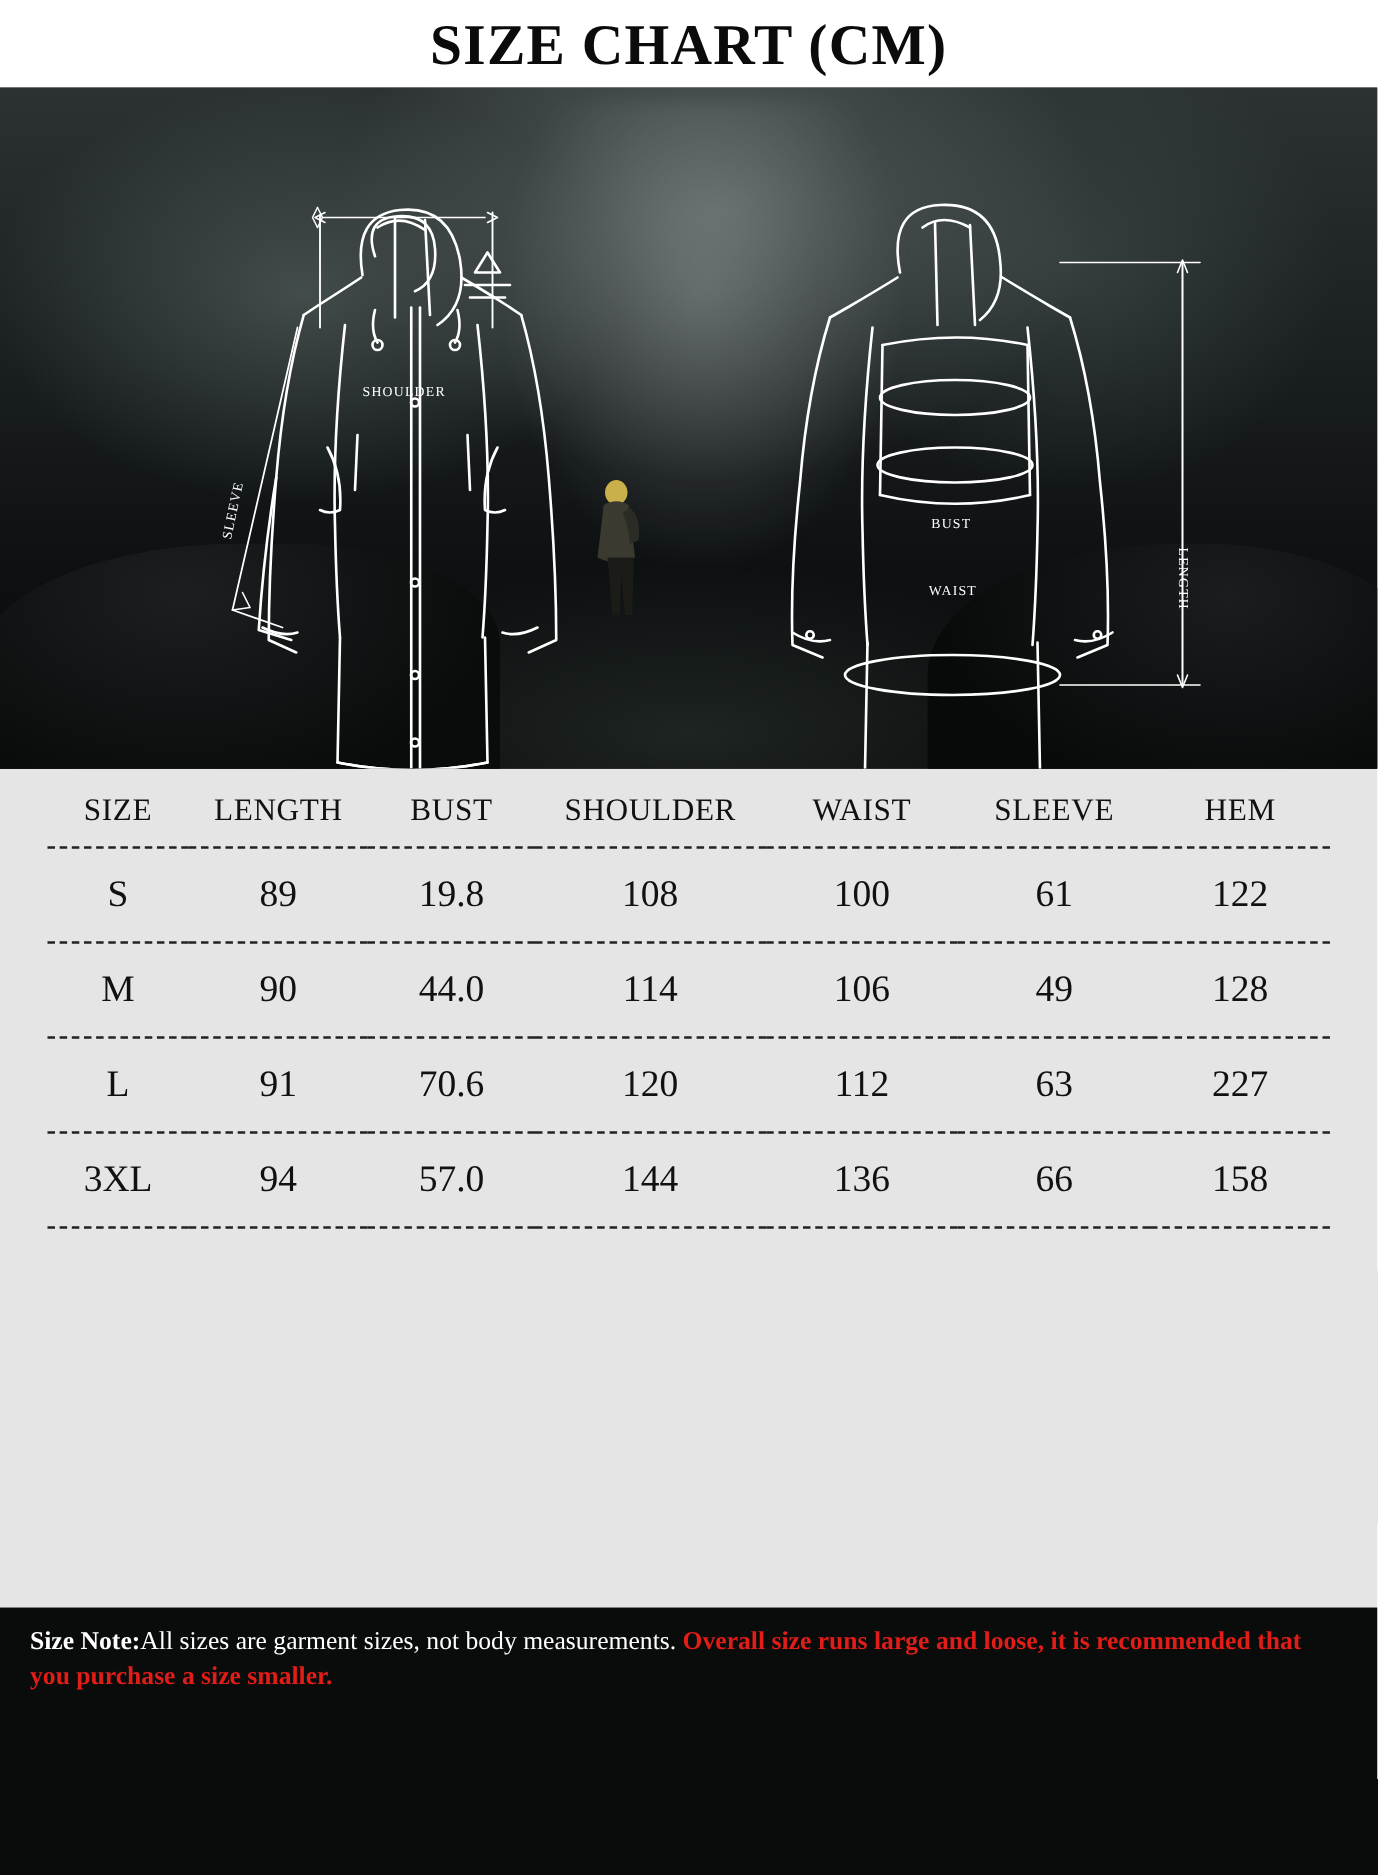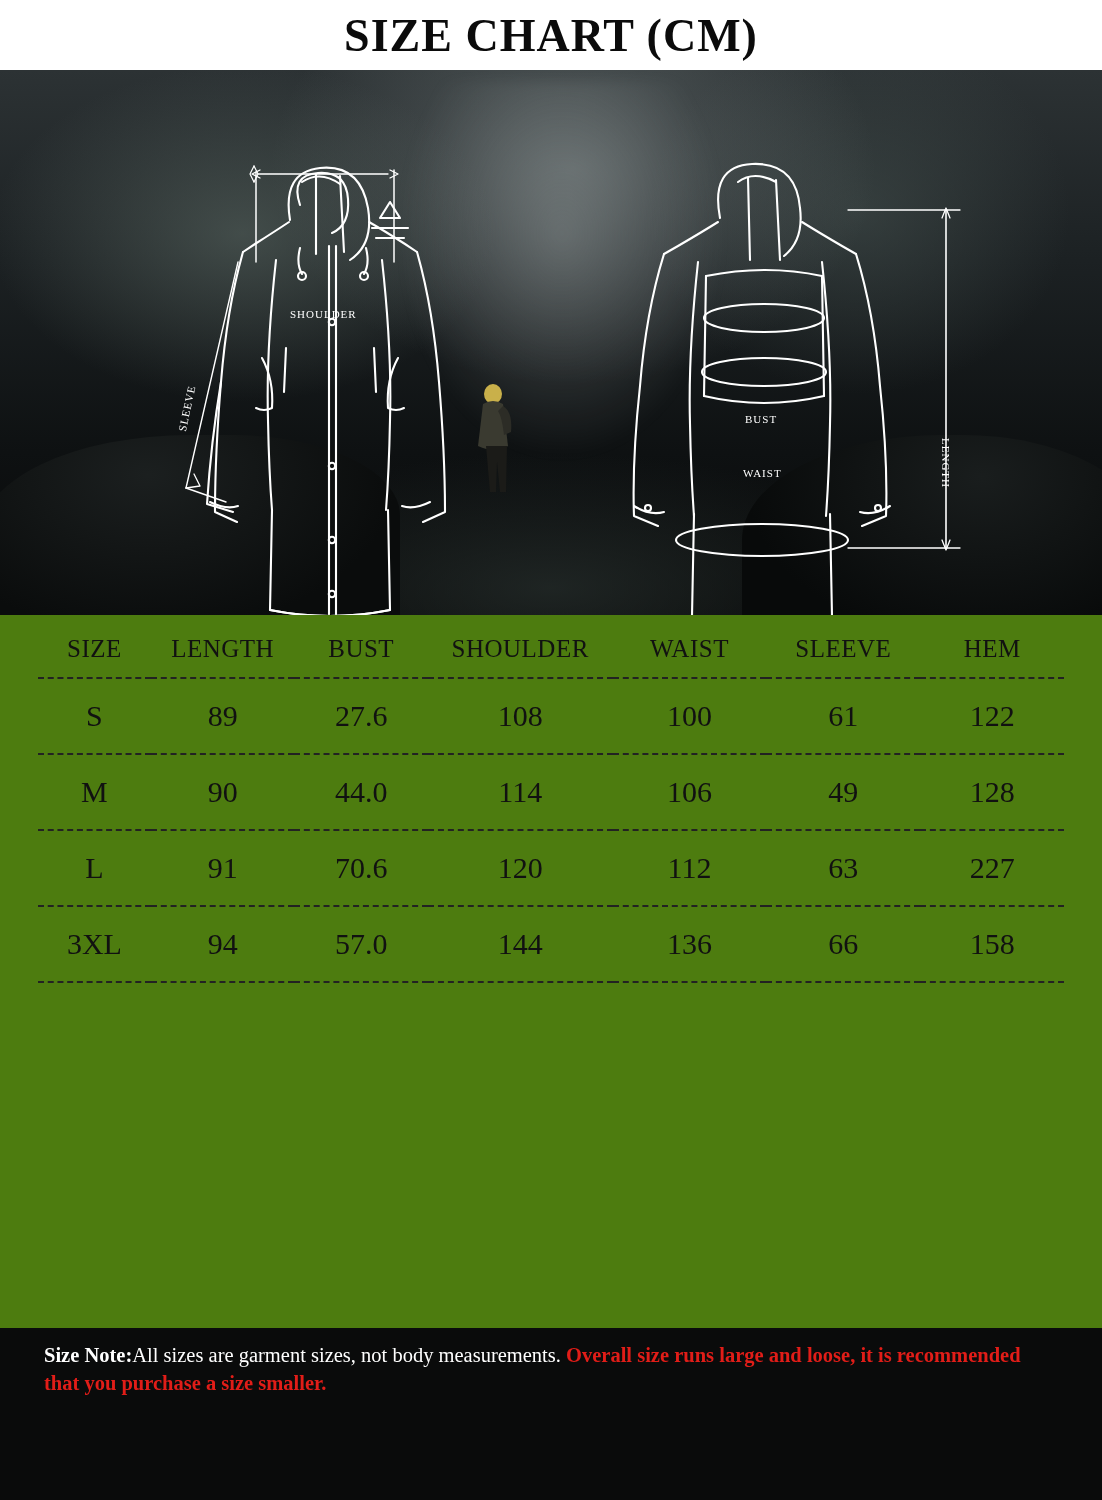--- a/index.html
+++ b/index.html
@@ -97,21 +97,21 @@
   }
   .jacket {
     position: absolute;
     top: 0;
   }
   .jacket svg { display: block; }
 
   
   .table-wrap {
     flex: 1;
-    background: #4d7c0f;
+    background: #e5e5e5;
     padding: 0 38px;
     box-sizing: border-box;
   }
   table.size-table {
     width: 100%;
     border-collapse: collapse;
     table-layout: fixed;
   }
   table.size-table th {
     font-size: 25px;
@@ -141,26 +141,26 @@
   col.c-bust { width: 13%; }
   col.c-sho { width: 18%; }
   col.c-waist { width: 15%; }
   col.c-sleeve { width: 15%; }
   col.c-hem { width: 14%; }
 
   
   .notes {
     background: #0a0b0b;
     color: #ffffff;
-    padding: 14px 44px 16px 44px;
+    padding: 14px 44px 16px 24px;
     box-sizing: border-box;
     font-size: 20.5px;
     line-height: 1.35;
     font-family: "Liberation Serif", serif;
-    height: 172px;
+    height: 214px;
   }
   .notes .red { color: #e11d18; font-weight: bold; }
   .notes p { margin: 0 0 4px 0; }
 </style>
 </head>
 <body>
 
 <div class="page">
 
   <div class="title-bar">
@@ -312,21 +312,21 @@
           <th>SHOULDER</th>
           <th>WAIST</th>
           <th>SLEEVE</th>
           <th>HEM</th>
         </tr>
       </thead>
       <tbody>
         <tr>
           <td>S</td>
           <td>89</td>
-          <td>27.6</td>
+          <td>19.8</td>
           <td>108</td>
           <td>100</td>
           <td>61</td>
           <td>122</td>
         </tr>
         <tr>
           <td>M</td>
           <td>90</td>
           <td>44.0</td>
           <td>114</td>

